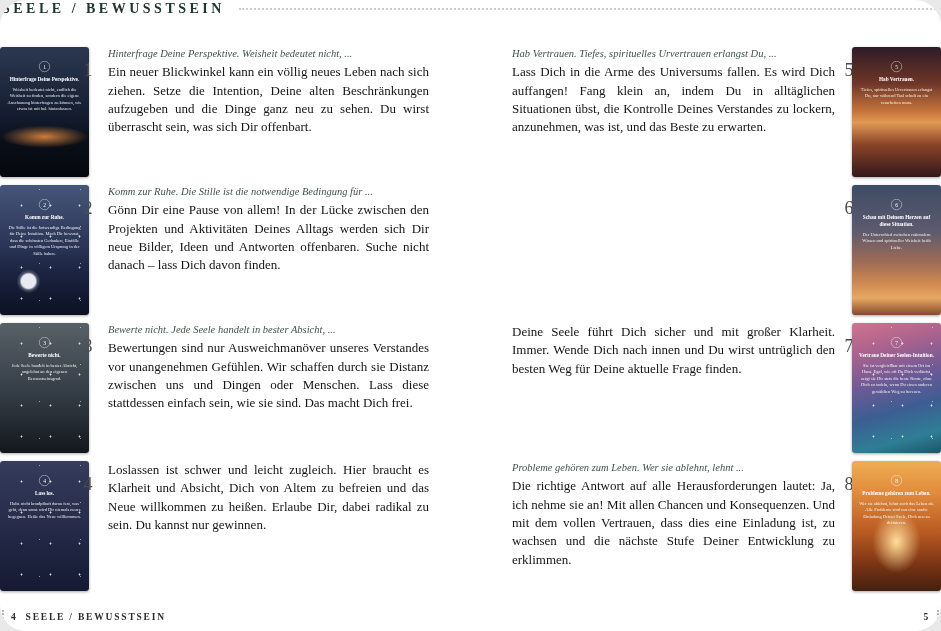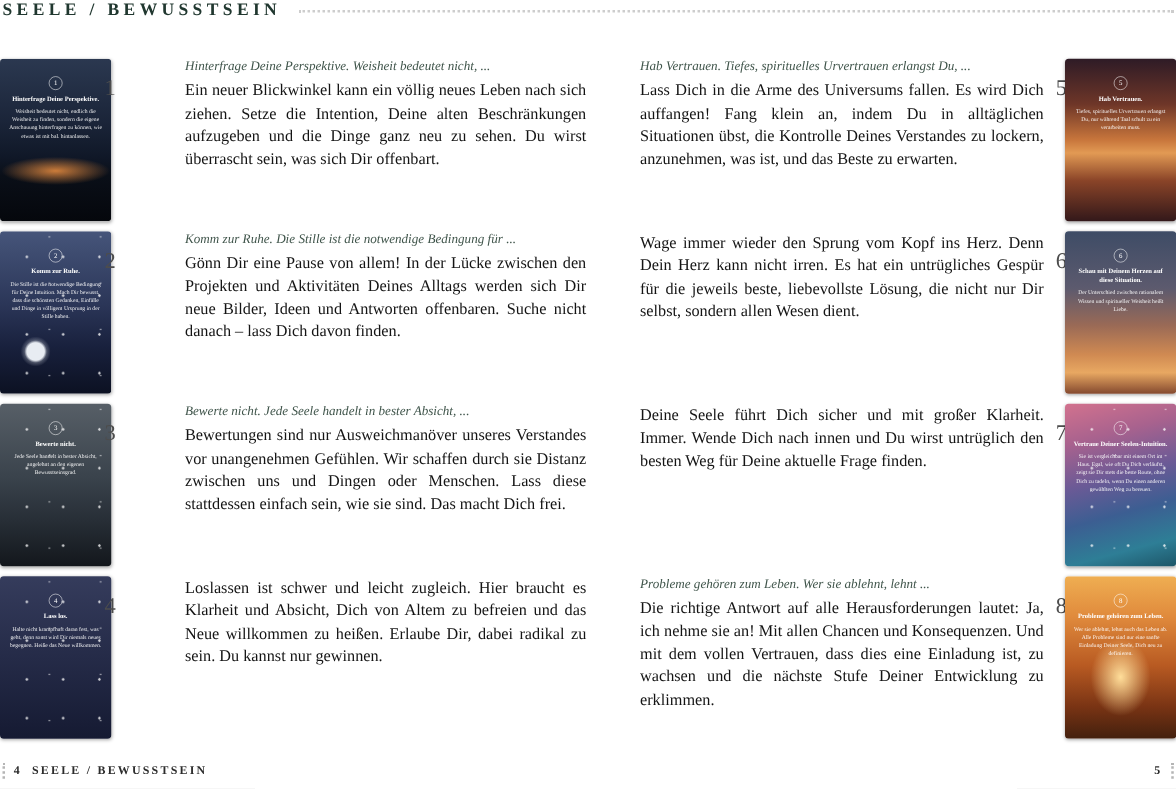--- a/index.html
+++ b/index.html
@@ -1,36 +1,37 @@
 <!DOCTYPE html>
 <html lang="de"><head>
 <meta charset="utf-8">
 <style>
   html,body{margin:0;padding:0;background:#e9e9e9;}
   .page{
     position:relative;width:941px;height:631px;background:#ffffff;
     font-family:"Liberation Serif","DejaVu Serif",serif;overflow:hidden;
     margin:0 auto;
+    border-radius:26px;
   }
   
   .header{position:absolute;left:2px;top:0;right:0;height:18px;display:flex;align-items:center;}
   .header-title{font-size:14px;font-weight:bold;letter-spacing:3.5px;color:#20372f;white-space:nowrap;}
   .header-leader{flex:1;margin-left:14px;margin-right:2px;border-top:2px dotted #cdcdcd;height:0;}
   
   .col{position:absolute;top:47px;}
   .col-left{left:0;width:430px;}
   .col-right{left:512px;width:429px;}
   .entry{position:relative;height:138px;}
   .texts p{margin:0;}
   .teaser{font-style:italic;font-size:10.5px;line-height:1.25;color:#3f544a;margin-bottom:3px !important;}
   .body{font-size:13px;line-height:1.42;text-align:justify;color:#141414;hyphens:auto;}
   .num{font-size:18px;color:#4d4d4d;text-align:center;}
   .entry.left .card{position:absolute;left:0;top:0;}
   .entry.left .num{position:absolute;left:76px;top:13px;width:24px;}
-  .entry.left .texts{position:absolute;left:108px;top:0;width:321px;margin-left:40px;}
+  .entry.left .texts{position:absolute;left:108px;top:0;width:321px;}
   .entry.right .texts{position:absolute;left:0;top:0;width:323px;}
   .entry.right .num{position:absolute;left:326px;top:13px;width:22px;}
   .entry.right .card{position:absolute;left:340px;top:0;}
   
   figure.card{margin:0;width:89px;height:130px;border-radius:3px;overflow:hidden;position:relative;
     box-shadow:0 1px 3px rgba(0,0,0,.35);color:#fff;text-align:center;}
   .card-inner{position:relative;z-index:2;width:178px;height:260px;transform:scale(.5);transform-origin:0 0;}
   .card-num{width:20px;height:20px;border:1px solid rgba(255,255,255,.85);border-radius:50%;
     margin:14px auto 8px;font-size:11px;line-height:20px;}
   .card-title{font-size:10.5px;font-weight:bold;line-height:1.35;padding:0 14px;margin-bottom:6px;}
@@ -155,21 +156,20 @@
           <div class="card-num">5</div>
           <div class="card-title">Hab Vertrauen.</div>
           <div class="card-text">Tiefes, spirituelles Urvertrauen erlangst Du, nur während Taal schult zu ein verarbeiten muss.</div>
 
         </div>
       </figure>
     </section>
 
     <section class="entry right">
       <div class="texts">
-        <p class="body">Wage immer wieder den Sprung vom Kopf ins Herz. Denn Dein Herz kann nicht irren. Es hat ein untrügliches Gespür für die jeweils beste, liebevollste Lösung, die nicht nur Dir selbst, sondern allen Wesen dient.</p>
       </div>
       <div class="num">6</div>
       <figure class="card c6">
         <div class="card-inner">
           <div class="card-num">6</div>
           <div class="card-title">Schau mit Deinem Herzen auf diese Situation.</div>
           <div class="card-text">Der Unterschied zwischen rationalem Wissen und spiritueller Weisheit heißt Liebe.</div>
 
         </div>
       </figure>

